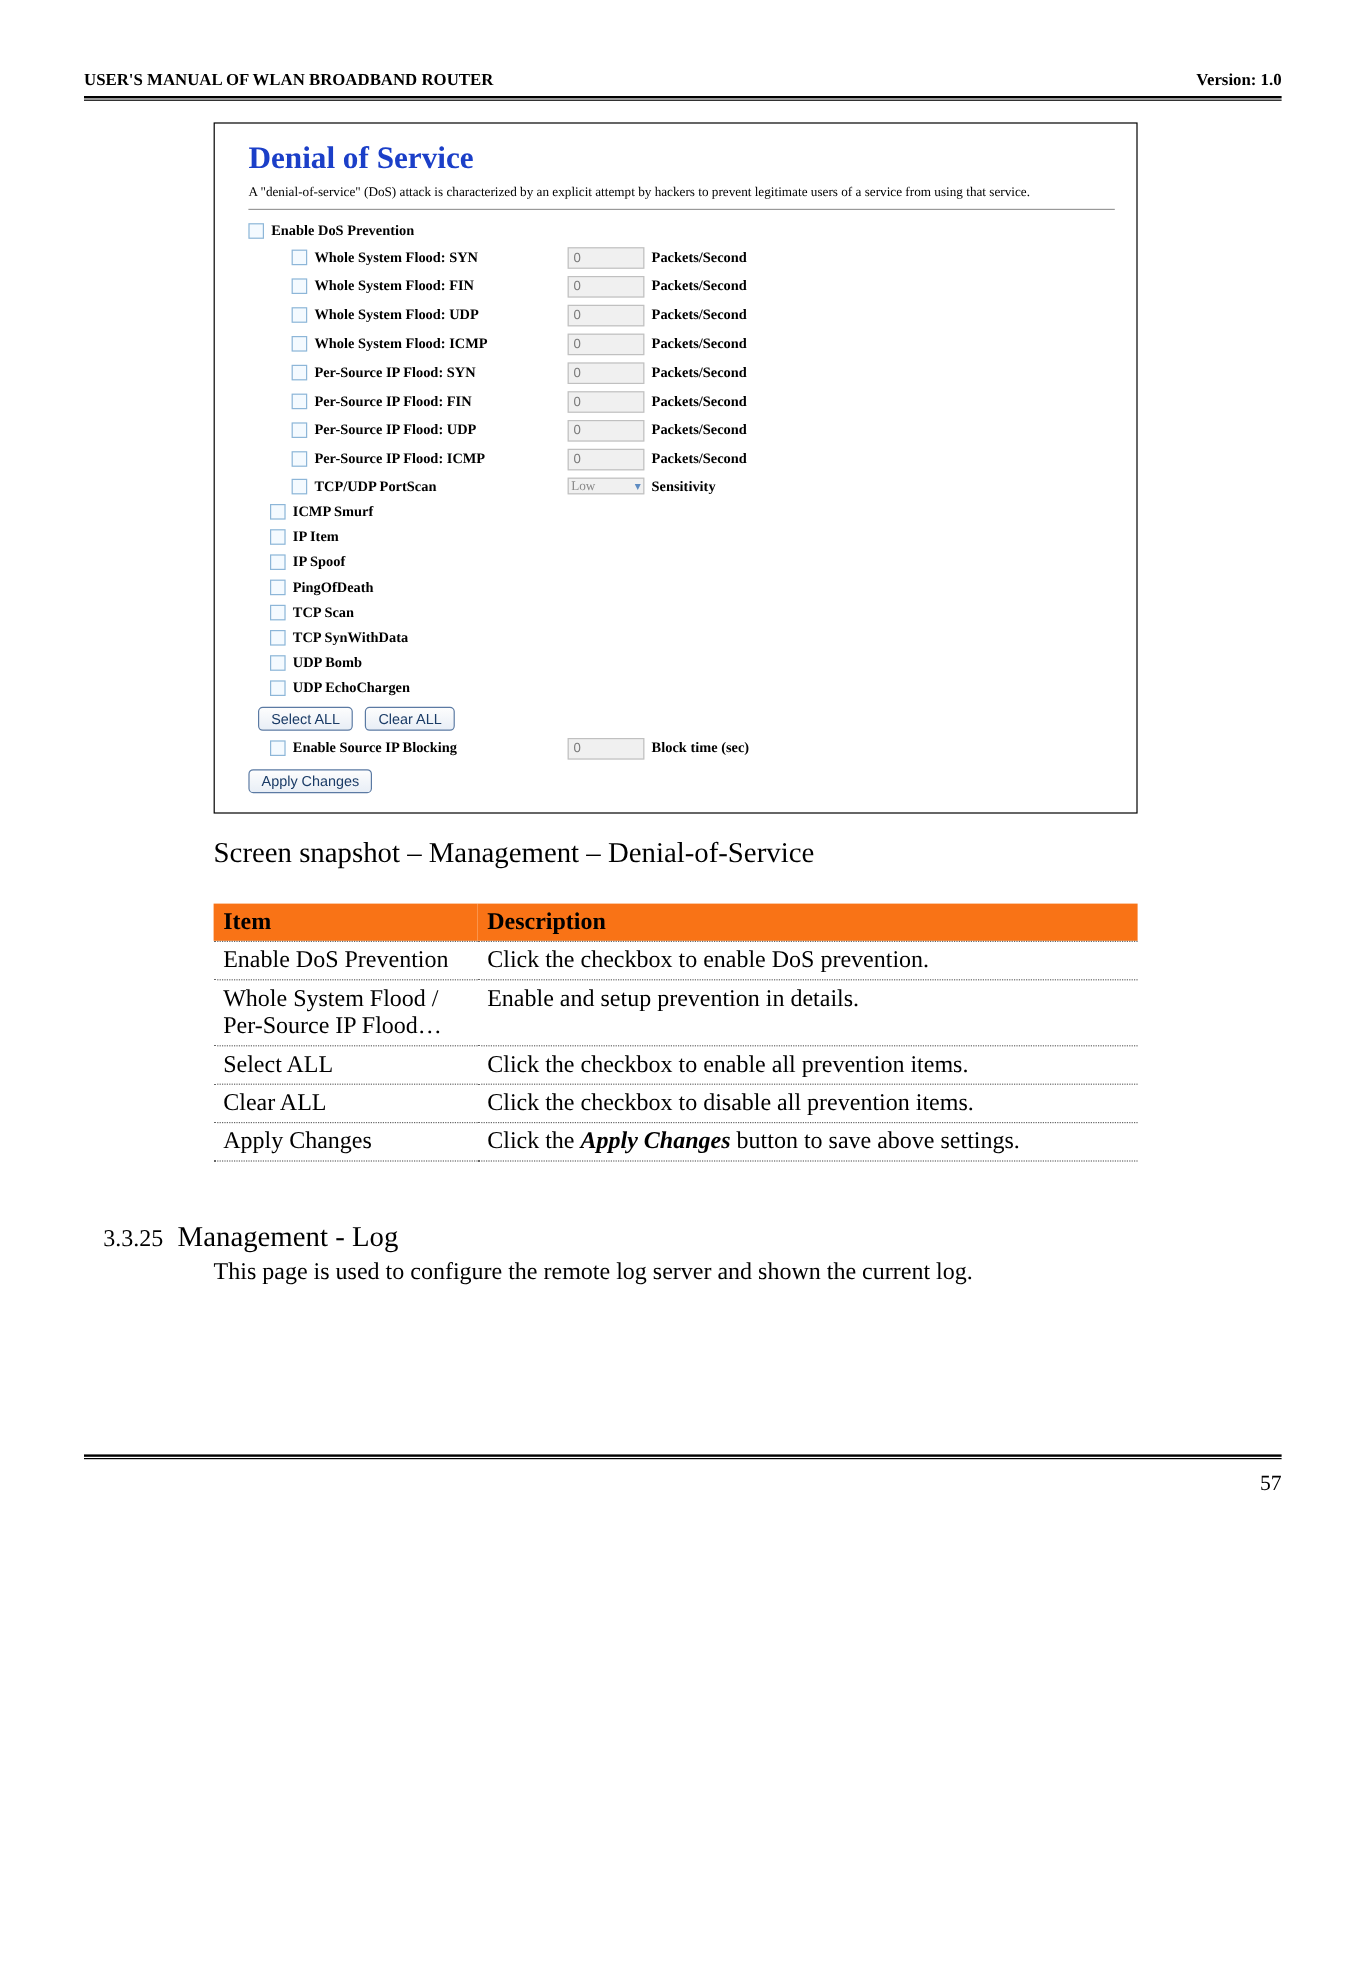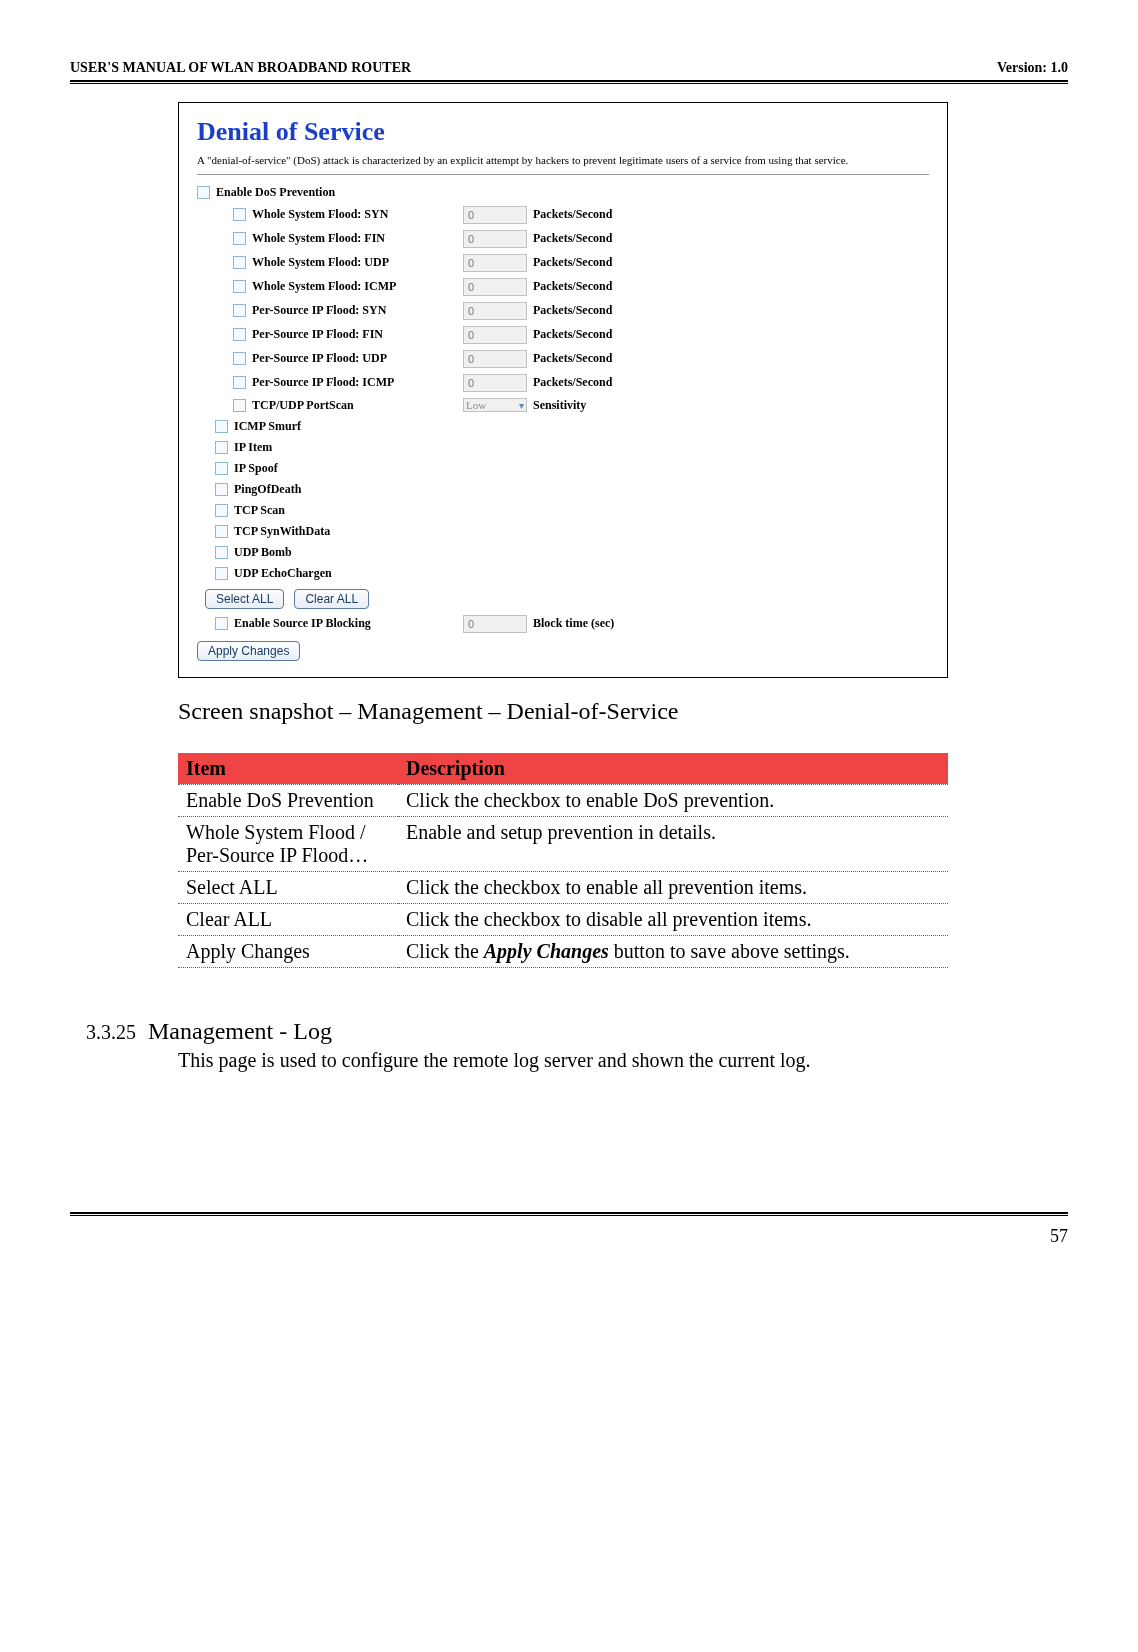--- a/index.html
+++ b/index.html
@@ -23,21 +23,21 @@
     border-top: 2px solid #000;
     border-bottom: 1px solid #000;
     height: 4px;
     margin-top: 4px;
     margin-bottom: 18px;
   }
   .screenshot-wrap { margin-left: 108px; }
   .screenshot {
     border: 1px solid #000;
     width: 770px;
-    padding: 14px 18px 10px 18px;
+    padding: 14px 18px 10px 28px;
     background: #fff;
   }
   .dos-title {
     color: #1b3fc8;
     font-family: "Times New Roman", serif;
     font-size: 26px;
     font-weight: bold;
     margin-bottom: 6px;
   }
   .dos-desc {
@@ -109,21 +109,21 @@
     margin-top: 20px;
     font-size: 24px;
   }
   .table-wrap { margin-left: 108px; margin-top: 28px; }
   table.desc {
     border-collapse: collapse;
     width: 770px;
     font-size: 20px;
   }
   table.desc th {
-    background: #ef4444;
+    background: #f97316;
     text-align: left;
     padding: 4px 8px;
     font-weight: bold;
   }
   table.desc td {
     padding: 4px 8px;
     border-bottom: 1px dotted #666;
     vertical-align: top;
   }
   table.desc tr.hdr th { border-bottom: 1px dotted #666; }

